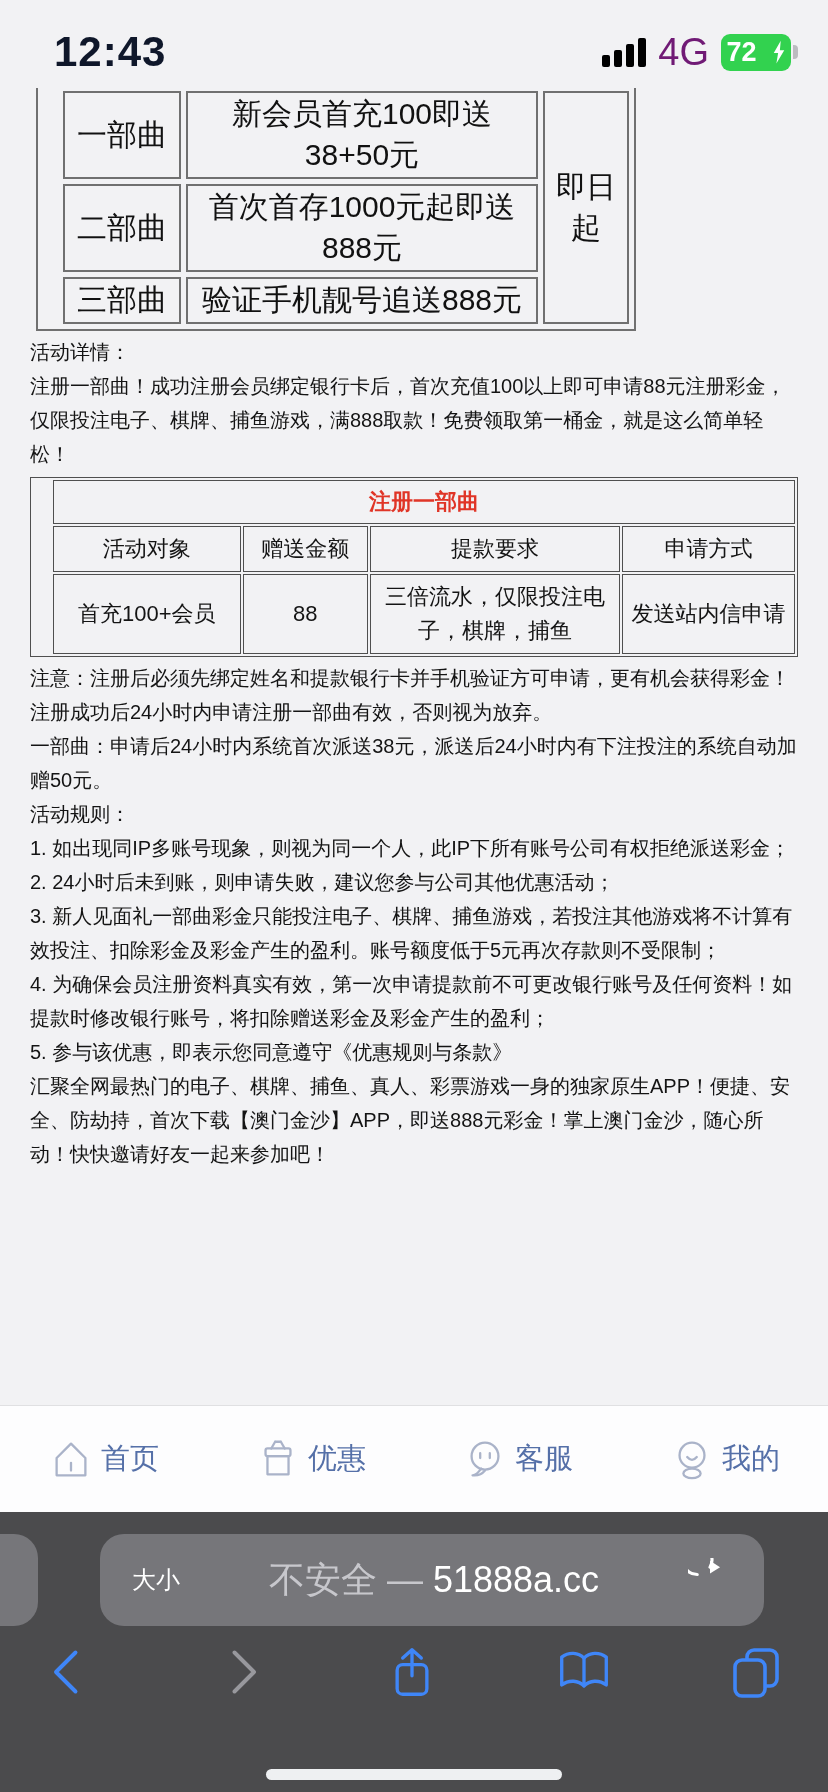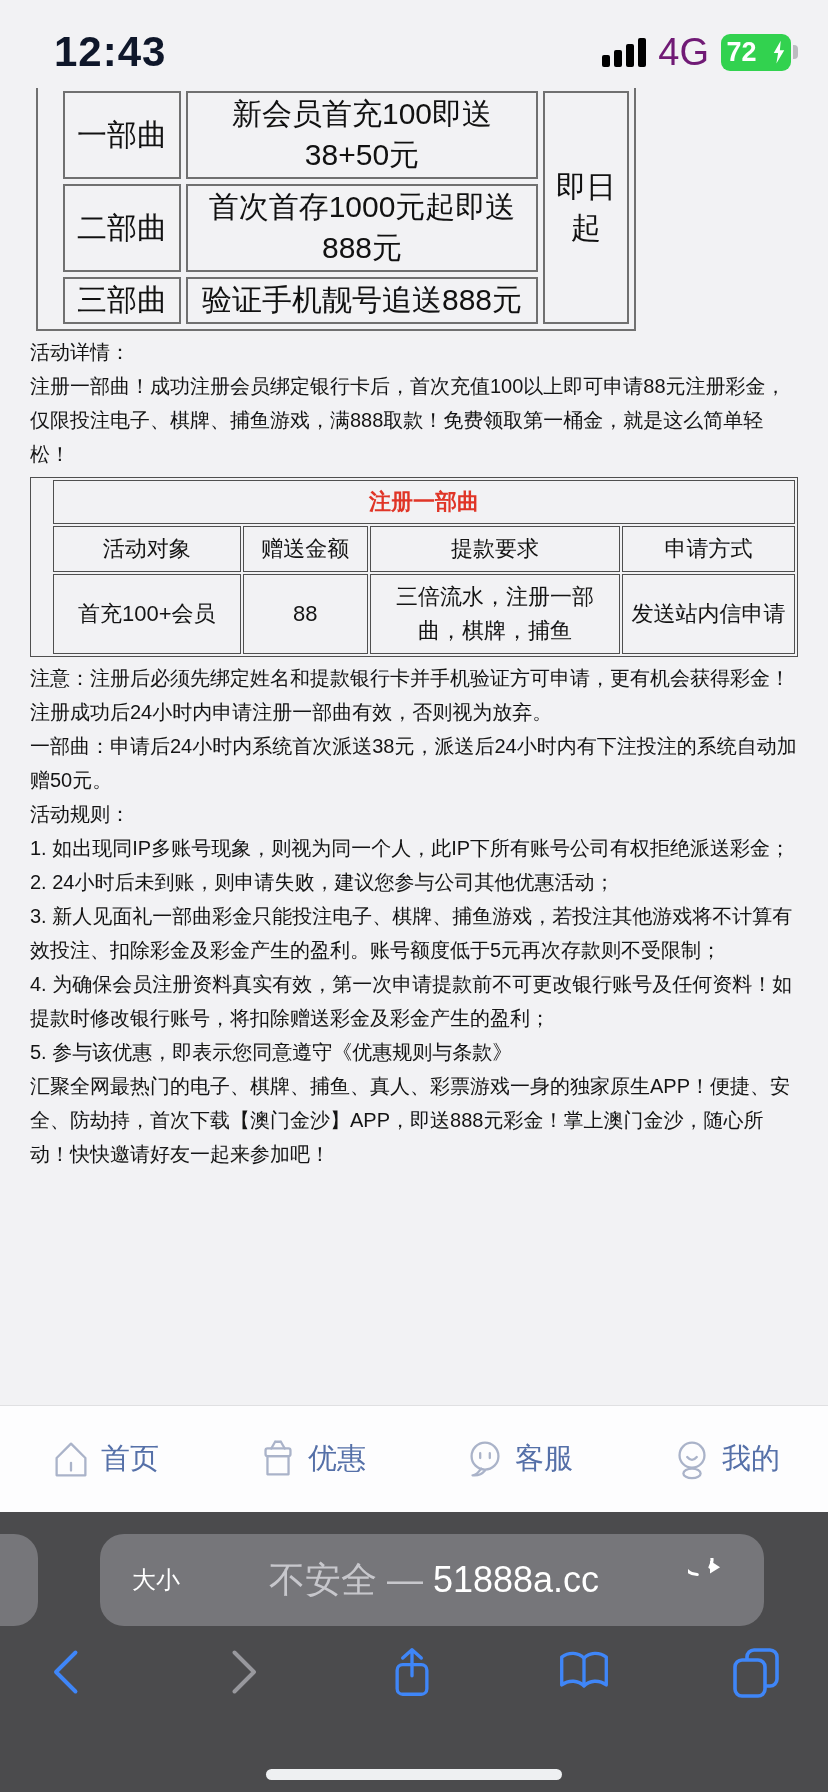--- a/index.html
+++ b/index.html
@@ -166,21 +166,21 @@
     </tr>
     <tr>
       <th>活动对象</th>
       <th>赠送金额</th>
       <th>提款要求</th>
       <th>申请方式</th>
     </tr>
     <tr>
       <td>首充100+会员</td>
       <td>88</td>
-      <td>三倍流水，注册一部曲，棋牌，捕鱼</td>
+      <td>三倍流水，仅限投注电子，棋牌，捕鱼</td>
       <td>发送站内信申请</td>
     </tr>
   </tbody>
     </table>
 
   <div class="txt">注意：注册后必须先绑定姓名和提款银行卡并手机验证方可申请，更有机会获得彩金！注册成功后24小时内申请注册一部曲有效，否则视为放弃。</div>
   <div class="txt">一部曲：申请后24小时内系统首次派送38元，派送后24小时内有下注投注的系统自动加赠50元。</div>
   <div class="txt">活动规则：</div>
   <div class="txt">1. 如出现同IP多账号现象，则视为同一个人，此IP下所有账号公司有权拒绝派送彩金；</div>
   <div class="txt">2. 24小时后未到账，则申请失败，建议您参与公司其他优惠活动；</div>

